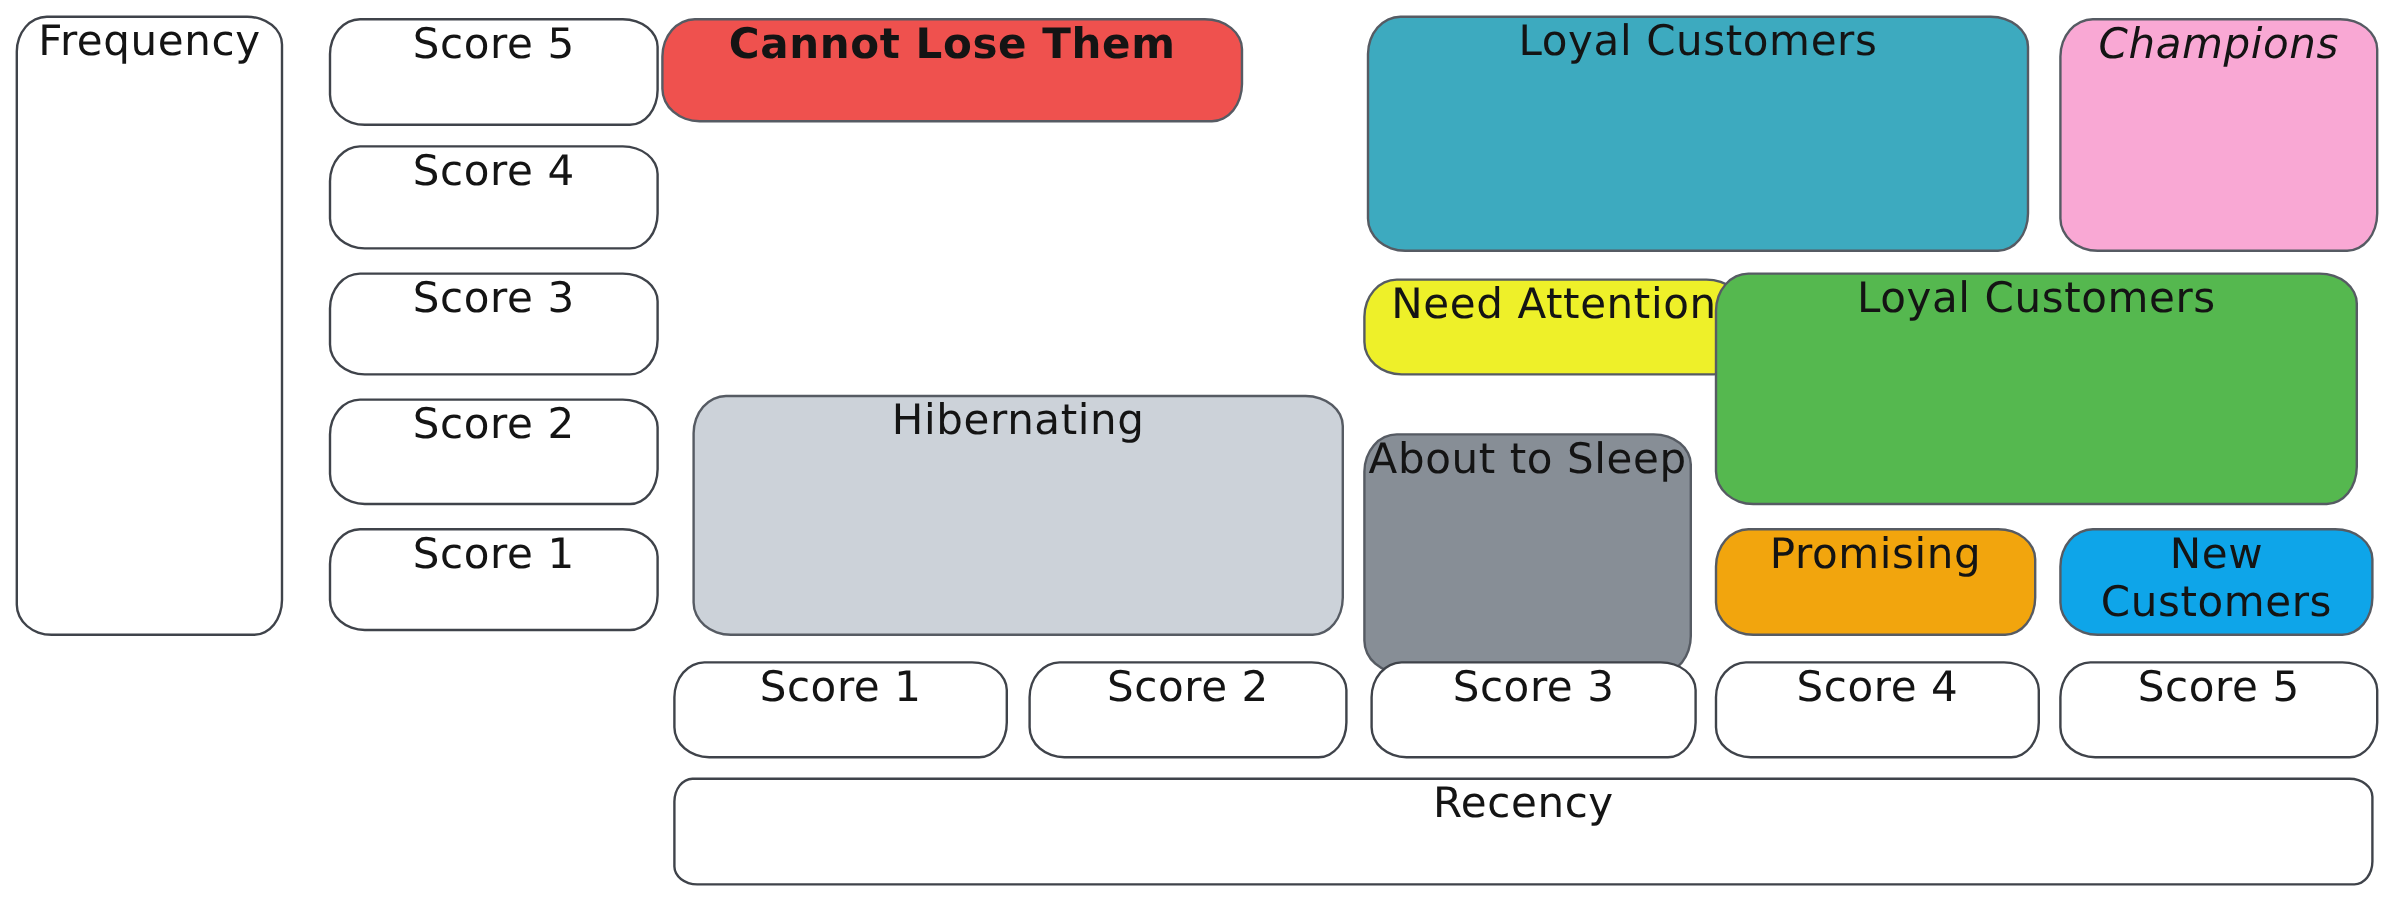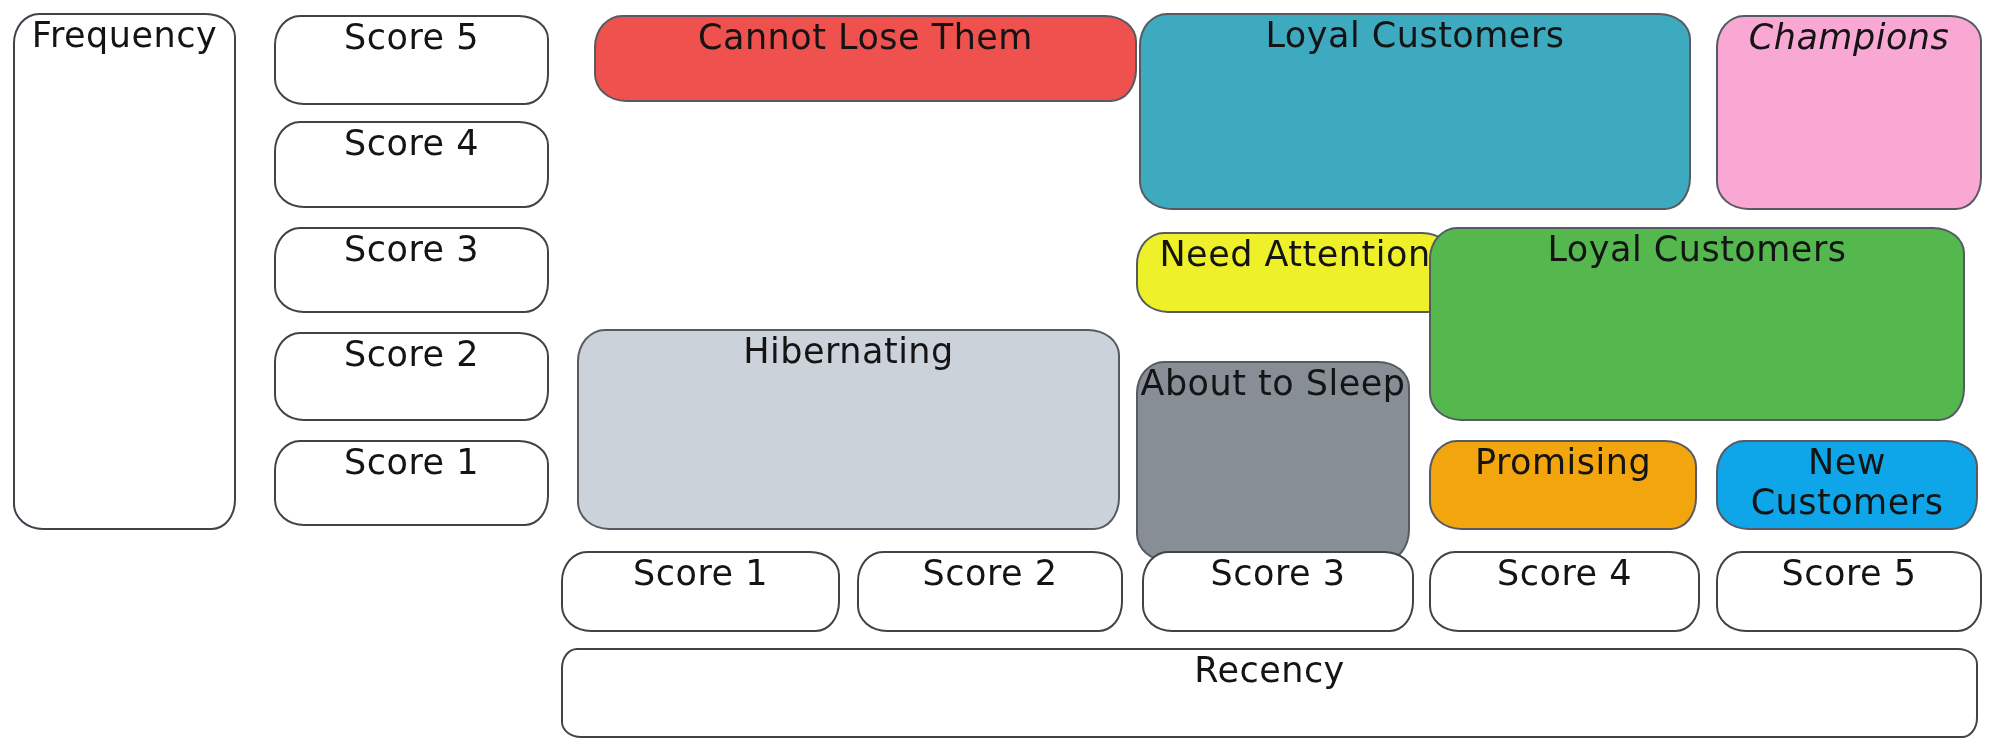--- a/index.html
+++ b/index.html
@@ -36,21 +36,21 @@
     border-radius: 28px 32px 26px 32px / 32px 26px 32px 28px;
   }
   
   .freq-label      { left:13px;   top:13px;  width:223px;  height:517px; }
   .freq-s5         { left:274px;  top:15px;  width:275px;  height:90px; }
   .freq-s4         { left:274px;  top:121px; width:275px;  height:87px; }
   .freq-s3         { left:274px;  top:227px; width:275px;  height:86px; }
   .freq-s2         { left:274px;  top:332px; width:275px;  height:89px; }
   .freq-s1         { left:274px;  top:440px; width:275px;  height:86px; }
   
-  .seg-cannot-lose   { left:594px;  top:15px;  width:543px; height:87px; }
+  .seg-cannot-lose   { left:551px;  top:15px;  width:485px; height:87px;font-weight:bold; }
   .seg-at-risk       { left:577px;  top:115px; width:543px; height:201px; }
   .seg-hibernating   { left:577px;  top:329px; width:543px; height:201px; }
   .seg-loyal-top     { left:1139px; top:13px;  width:552px; height:197px; }
   .seg-champions     { left:1716px; top:15px;  width:266px; height:195px; }
   .seg-need-attn     { left:1136px; top:232px; width:318px; height:81px; }
   .seg-loyal-mid     { left:1429px; top:227px; width:536px; height:194px; }
   .seg-about-sleep   { left:1136px; top:329px; width:274px; height:201px; }
   .seg-promising     { left:1429px; top:440px; width:268px; height:90px; }
   .seg-new-customers { left:1716px; top:440px; width:262px; height:90px; }
   

